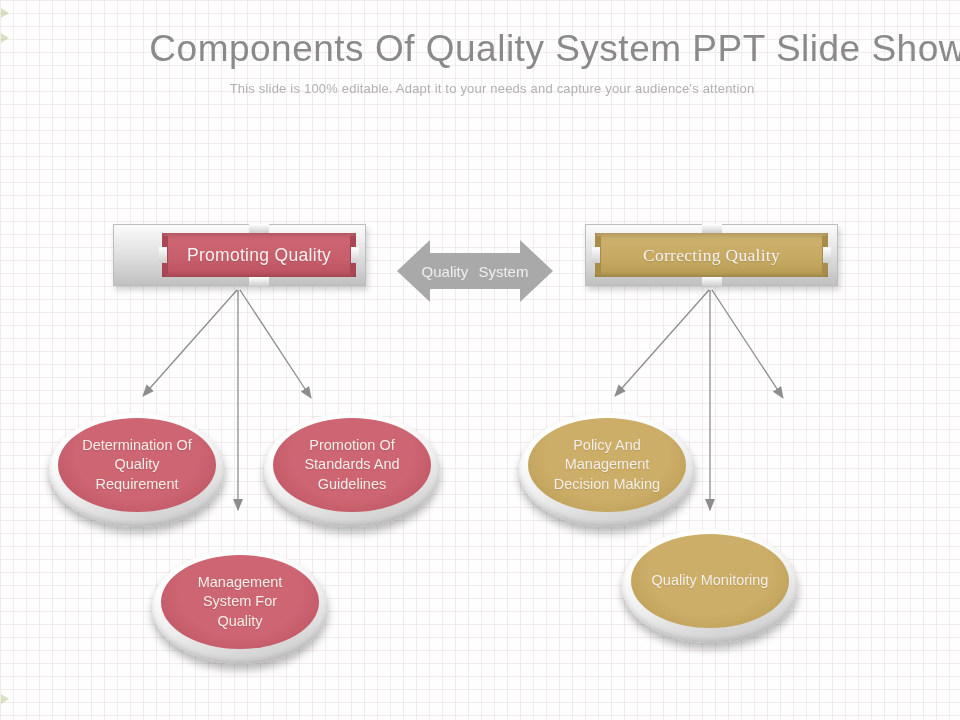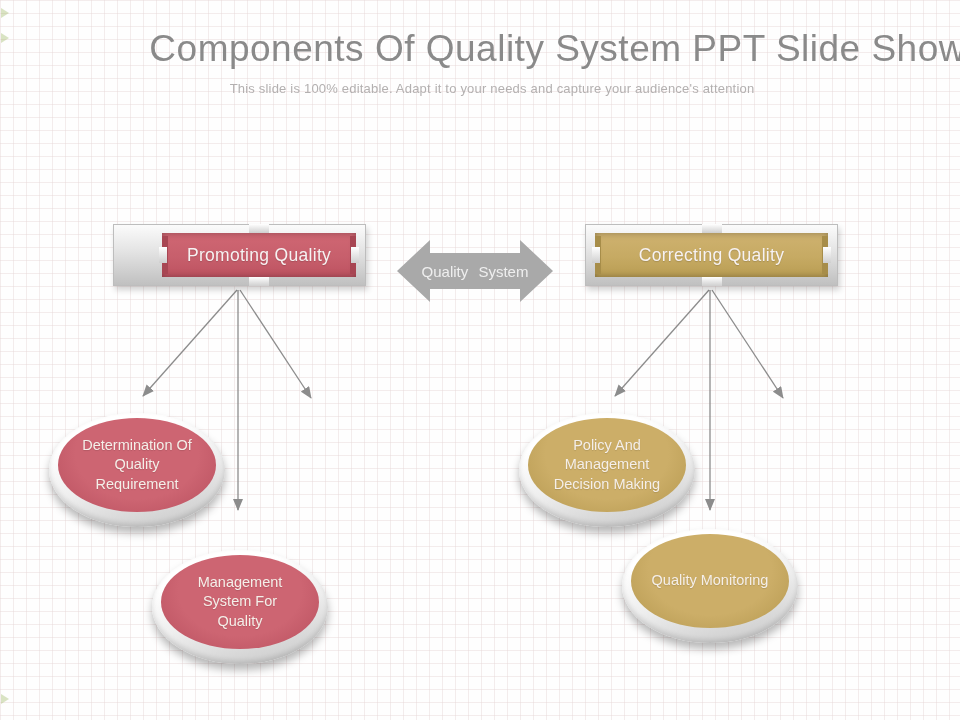--- a/index.html
+++ b/index.html
@@ -44,21 +44,21 @@
 
   
   .plaque{
     position:absolute;width:253px;height:62px;box-sizing:border-box;
     padding:8px 9px;
     background:linear-gradient(180deg,#fbfbfb 0%,#e3e3e3 45%,#c0c0c0 100%);
     border:1px solid #bdbdbd;
     box-shadow:2px 4px 6px rgba(0,0,0,0.18);
   }
   .plaque-left{left:113px;top:224px;padding-left:48px;}
-  .plaque-right{left:585px;top:224px;}
+  .plaque-right{left:585px;top:224px;font-family:Liberation Serif, serif;}
   .panel{
     position:relative;width:100%;height:100%;
     display:flex;align-items:center;justify-content:center;
     box-shadow:inset 0 0 7px rgba(0,0,0,0.30);
   }
   .panel-red{background:linear-gradient(180deg,#d06773 0%,#c75f6c 55%,#bd5260 100%);}
   .panel-gold{background:linear-gradient(180deg,#cfb270 0%,#c6aa63 55%,#b99d53 100%);}
   .plaque-label{
     color:#f7f2f2;font-size:17.5px;letter-spacing:0.3px;
     text-shadow:0 1px 1px rgba(0,0,0,0.15);
@@ -158,20 +158,26 @@
       <span class="plaque-label">Correcting Quality</span>
     </div>
   </div>
 
   <div class="node" style="left:49px;top:413px">
     <div class="node-ring"></div>
     <div class="node-face face-red">
       <span class="node-label">Determination Of Quality Requirement</span>
     </div>
   </div>
+  <div class="node" style="left:264px;top:413px">
+    <div class="node-ring"></div>
+    <div class="node-face face-red">
+      <span class="node-label">Promotion Of Standards And Guidelines</span>
+    </div>
+  </div>
   <div class="node" style="left:152px;top:550px">
     <div class="node-ring"></div>
     <div class="node-face face-red">
       <span class="node-label">Management System For Quality</span>
     </div>
   </div>
 
   <div class="node" style="left:519px;top:413px">
     <div class="node-ring"></div>
     <div class="node-face face-gold">

